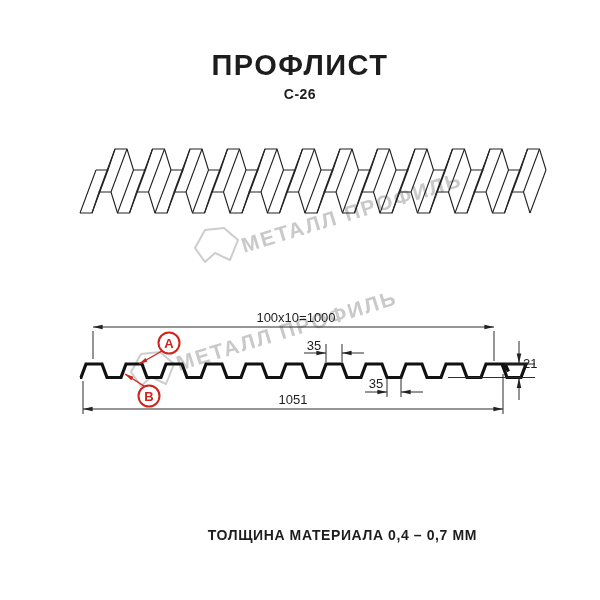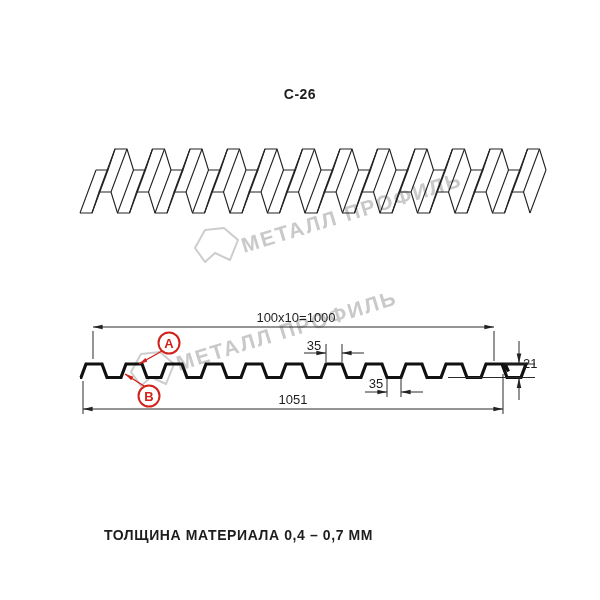--- a/index.html
+++ b/index.html
@@ -3,37 +3,38 @@
 <meta charset="utf-8">
 <style>
   html,body{margin:0;padding:0;}
   body{width:600px;height:600px;background:#ffffff;position:relative;overflow:hidden;
        font-family:"Liberation Sans","DejaVu Sans",sans-serif;}
   .page{position:absolute;inset:0;background:#ffffff;}
   .title{position:absolute;top:49px;left:0;width:600px;text-align:center;
          font-size:29px;font-weight:800;letter-spacing:1.5px;color:#1d1d1d;}
   .subtitle{position:absolute;top:86px;left:0;width:600px;text-align:center;
          font-size:14px;font-weight:700;letter-spacing:0.5px;color:#1d1d1d;}
-  .footer{position:absolute;top:527px;left:0;width:477px;text-align:center;
+  .footer{position:absolute;top:527px;left:0;width:477px;text-align:right;
          font-size:14px;font-weight:700;letter-spacing:0.6px;color:#1d1d1d;}
   svg{position:absolute;left:0;top:0;}
   .thin{stroke:#2a2a2a;stroke-width:1;fill:none;}
   .thick{stroke:#111111;stroke-width:3.2;fill:none;stroke-linejoin:miter;}
   .persp{stroke:#222222;stroke-width:1.1;fill:none;stroke-linejoin:round;}
   .dimtxt{font-size:13px;fill:#1d1d1d;}
   .wm{fill:#c9c9c9;font-size:21px;font-weight:700;letter-spacing:2px;}
   .wmlogo{stroke:#cdcdcd;stroke-width:2;fill:none;stroke-linejoin:round;}
   .red{stroke:#d1221b;}
   .redtxt{fill:#d1221b;font-size:13px;font-weight:700;}
 </style>
 </head>
 <body>
 
 <div class="page">
 
+  <div class="title">ПРОФЛИСТ</div>
   <div class="subtitle">С-26</div>
 
   <svg width="600" height="600" viewBox="0 0 600 600">
     <defs>
       <marker id="arrD" viewBox="0 0 10 6" refX="9.6" refY="3" markerWidth="10" markerHeight="6" orient="auto-start-reverse" markerUnits="userSpaceOnUse">
         <path d="M0 0.7 L10 3 L0 5.3 Z" fill="#222222"></path>
       </marker>
       <marker id="arrR" viewBox="0 0 10 6" refX="9.6" refY="3" markerWidth="9" markerHeight="5.5" orient="auto-start-reverse" markerUnits="userSpaceOnUse">
         <path d="M0 0.7 L10 3 L0 5.3 Z" fill="#d1221b"></path>
       </marker>

